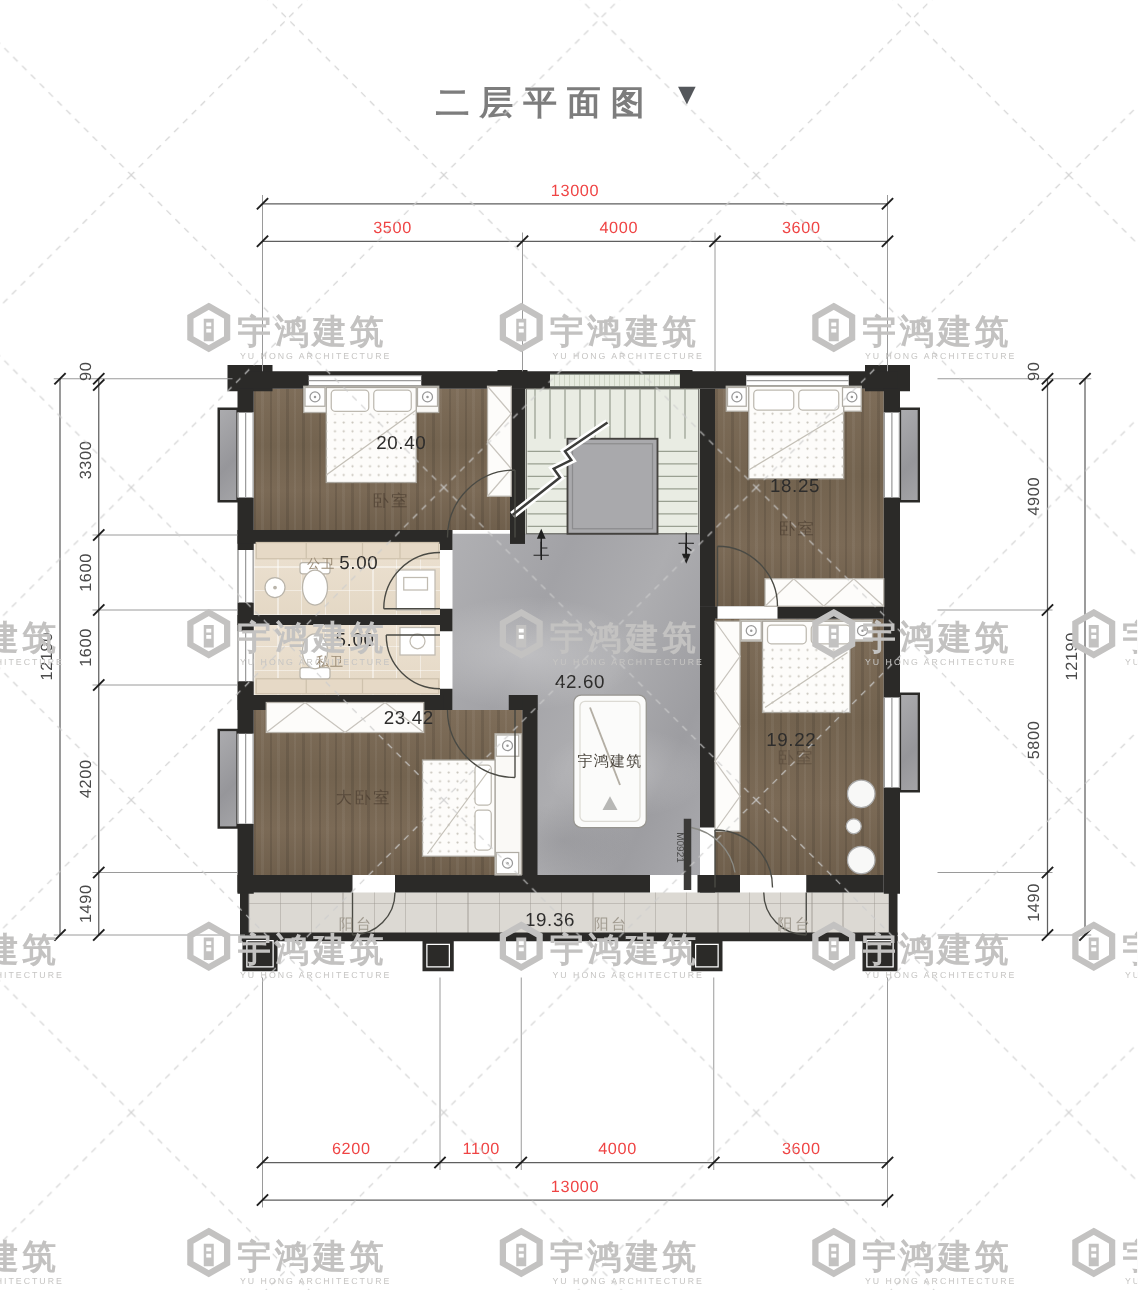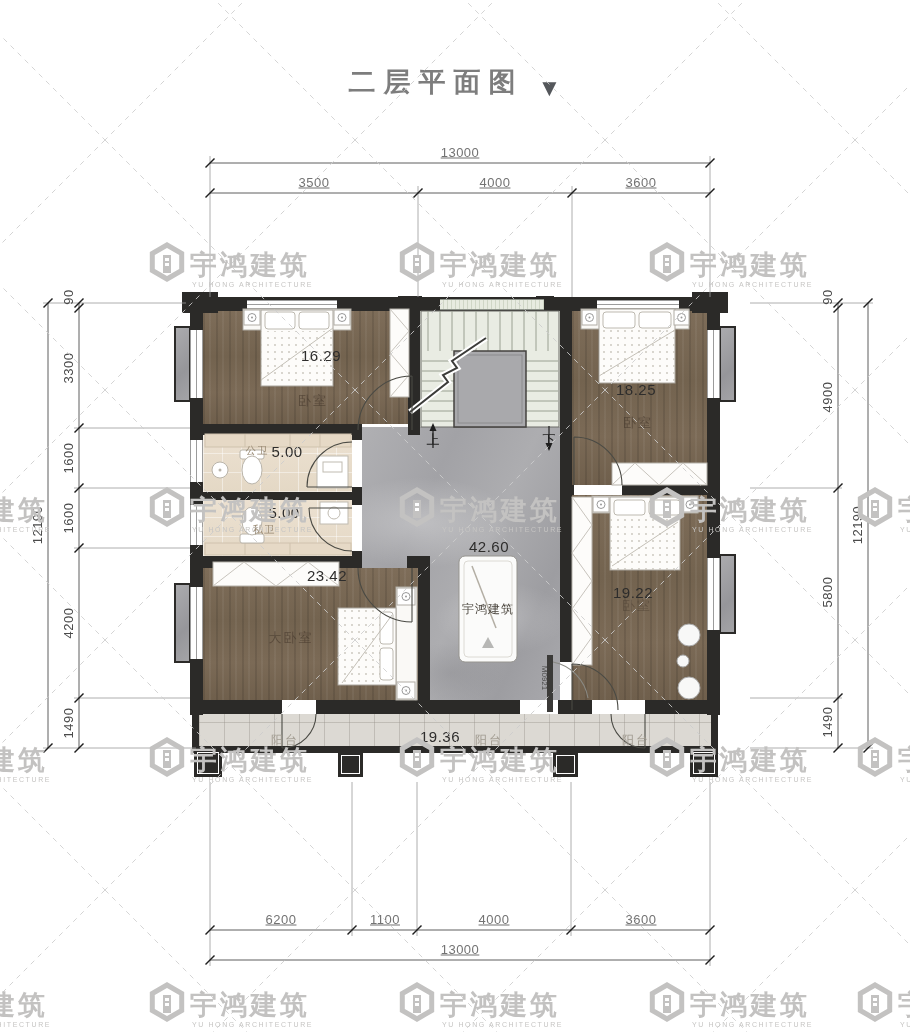--- a/index.html
+++ b/index.html
@@ -3,27 +3,27 @@
 <meta charset="utf-8">
 <style>
   html,body{margin:0;padding:0;background:#fff;}
   .page{position:relative;width:910px;height:1032px;background:#fff;overflow:hidden;
         font-family:"Liberation Sans",sans-serif;}
   .abs{position:absolute;}
   svg.layer{position:absolute;left:0;top:0;pointer-events:none;}
 
   
   .title-wrap{position:absolute;left:50%;top:64px;transform:translateX(-50%);
-              display:flex;align-items:flex-end;gap:14px;}
+              display:flex;align-items:flex-start;gap:14px;}
   .title-text{font-size:27px;font-weight:600;letter-spacing:8px;color:#7d7d7d;}
   .title-tri{font-size:24px;color:#54575b;line-height:1;}
 
   
   .dim,.dim-v,.ctr{position:absolute;white-space:nowrap;}
-  .dim{transform:translate(-50%,-50%);font-size:13px;color:#737373;letter-spacing:.5px;text-decoration:underline;}
+  .dim{transform:translate(-50%,-50%);font-size:13px;color:#ef4444;letter-spacing:.5px;}
   .dim-v{transform:translate(-50%,-50%) rotate(-90deg);font-size:13px;color:#4a4a4a;letter-spacing:.5px;}
   .ctr{transform:translate(-50%,-50%);}
 
   
   .area-num{font-size:15px;color:#2e2d2c;letter-spacing:.5px;}
   .room-cn{font-size:13px;color:rgba(62,50,38,.55);letter-spacing:2px;}
   .room-cn-light{font-size:12px;color:#a09a8f;letter-spacing:2px;}
   .bath-cn{font-size:10.5px;color:rgba(150,134,112,.95);letter-spacing:1px;}
   .hall-cn{font-size:12px;color:#4b463e;letter-spacing:1px;}
   .updown{font-size:13px;color:#1f1f1f;}
@@ -347,31 +347,31 @@
   <div class="dim-v" style="left:68px;top:623px">4200</div>
   <div class="dim-v" style="left:68px;top:723px">1490</div>
   <div class="dim-v" style="left:37px;top:525px">12190</div>
 
   <div class="dim-v" style="left:827px;top:297px">90</div>
   <div class="dim-v" style="left:827px;top:397px">4900</div>
   <div class="dim-v" style="left:827px;top:592px">5800</div>
   <div class="dim-v" style="left:827px;top:722px">1490</div>
   <div class="dim-v" style="left:857px;top:525px">12190</div>
 
-  <div class="ctr area-num" style="left:321px;top:355px">16.29</div>
+  <div class="ctr area-num" style="left:321px;top:355px">20.40</div>
   <div class="ctr room-cn" style="left:313px;top:401px">卧室</div>
   <div class="ctr area-num" style="left:636px;top:389px">18.25</div>
   <div class="ctr room-cn" style="left:638px;top:423px">卧室</div>
   <div class="ctr bath-cn" style="left:257px;top:451px">公卫</div>
   <div class="ctr area-num" style="left:287px;top:451px">5.00</div>
   <div class="ctr area-num" style="left:284px;top:512px">5.00</div>
   <div class="ctr bath-cn" style="left:264px;top:530px">私卫</div>
   <div class="ctr area-num" style="left:327px;top:575px">23.42</div>
   <div class="ctr room-cn" style="left:291px;top:638px">大卧室</div>
-  <div class="ctr area-num" style="left:489px;top:546px">42.60</div>
+  <div class="ctr area-num" style="left:464px;top:546px">42.60</div>
   <div class="ctr hall-cn" style="left:488px;top:609px">宇鸿建筑</div>
   <div class="ctr area-num" style="left:633px;top:592px">19.22</div>
   <div class="ctr room-cn" style="left:637px;top:606px;opacity:.7">卧室</div>
   <div class="ctr room-cn-light" style="left:285px;top:740px">阳台</div>
   <div class="ctr area-num" style="left:440px;top:736px">19.36</div>
   <div class="ctr room-cn-light" style="left:489px;top:740px">阳台</div>
   <div class="ctr room-cn-light" style="left:636px;top:740px">阳台</div>
   <div class="ctr updown" style="left:433px;top:440px">上</div>
   <div class="ctr updown" style="left:549px;top:440px">下</div>
   <div class="door-code abs" style="left:544px;top:678px">M0921</div>

